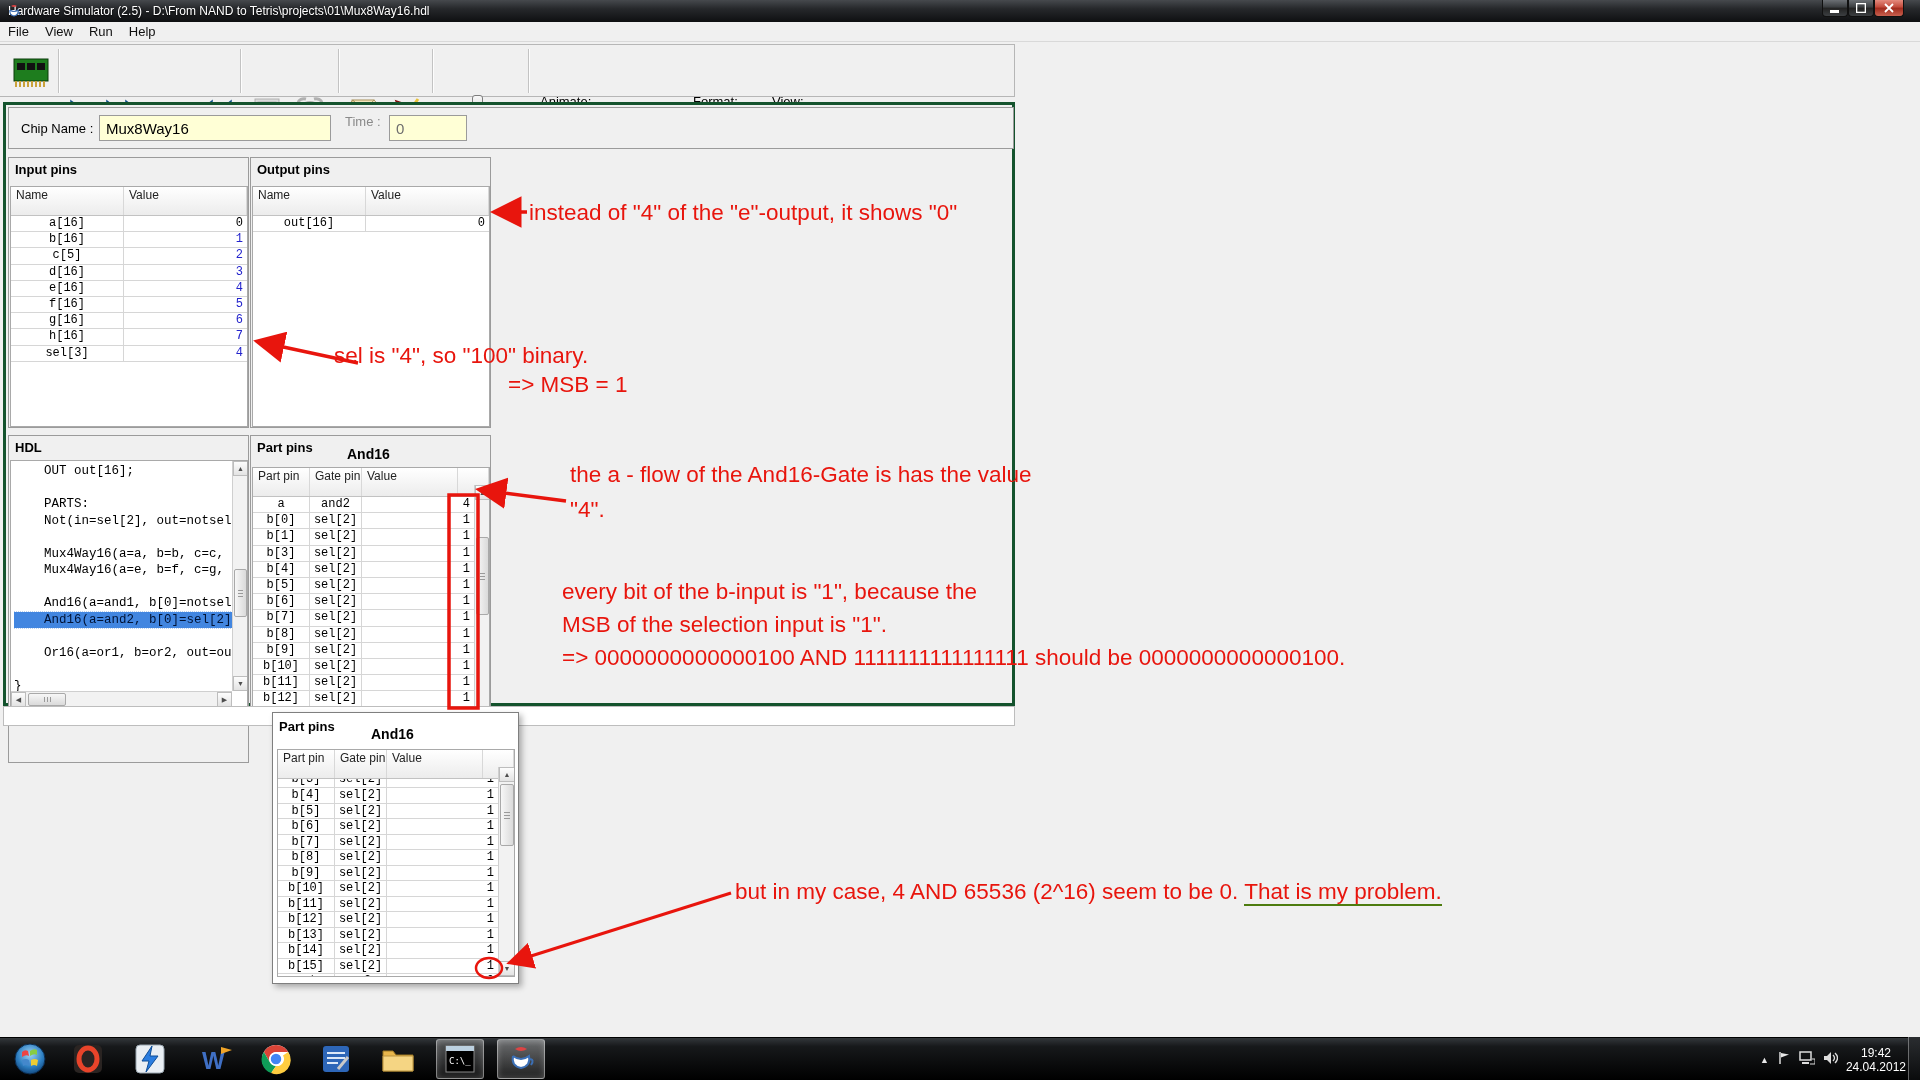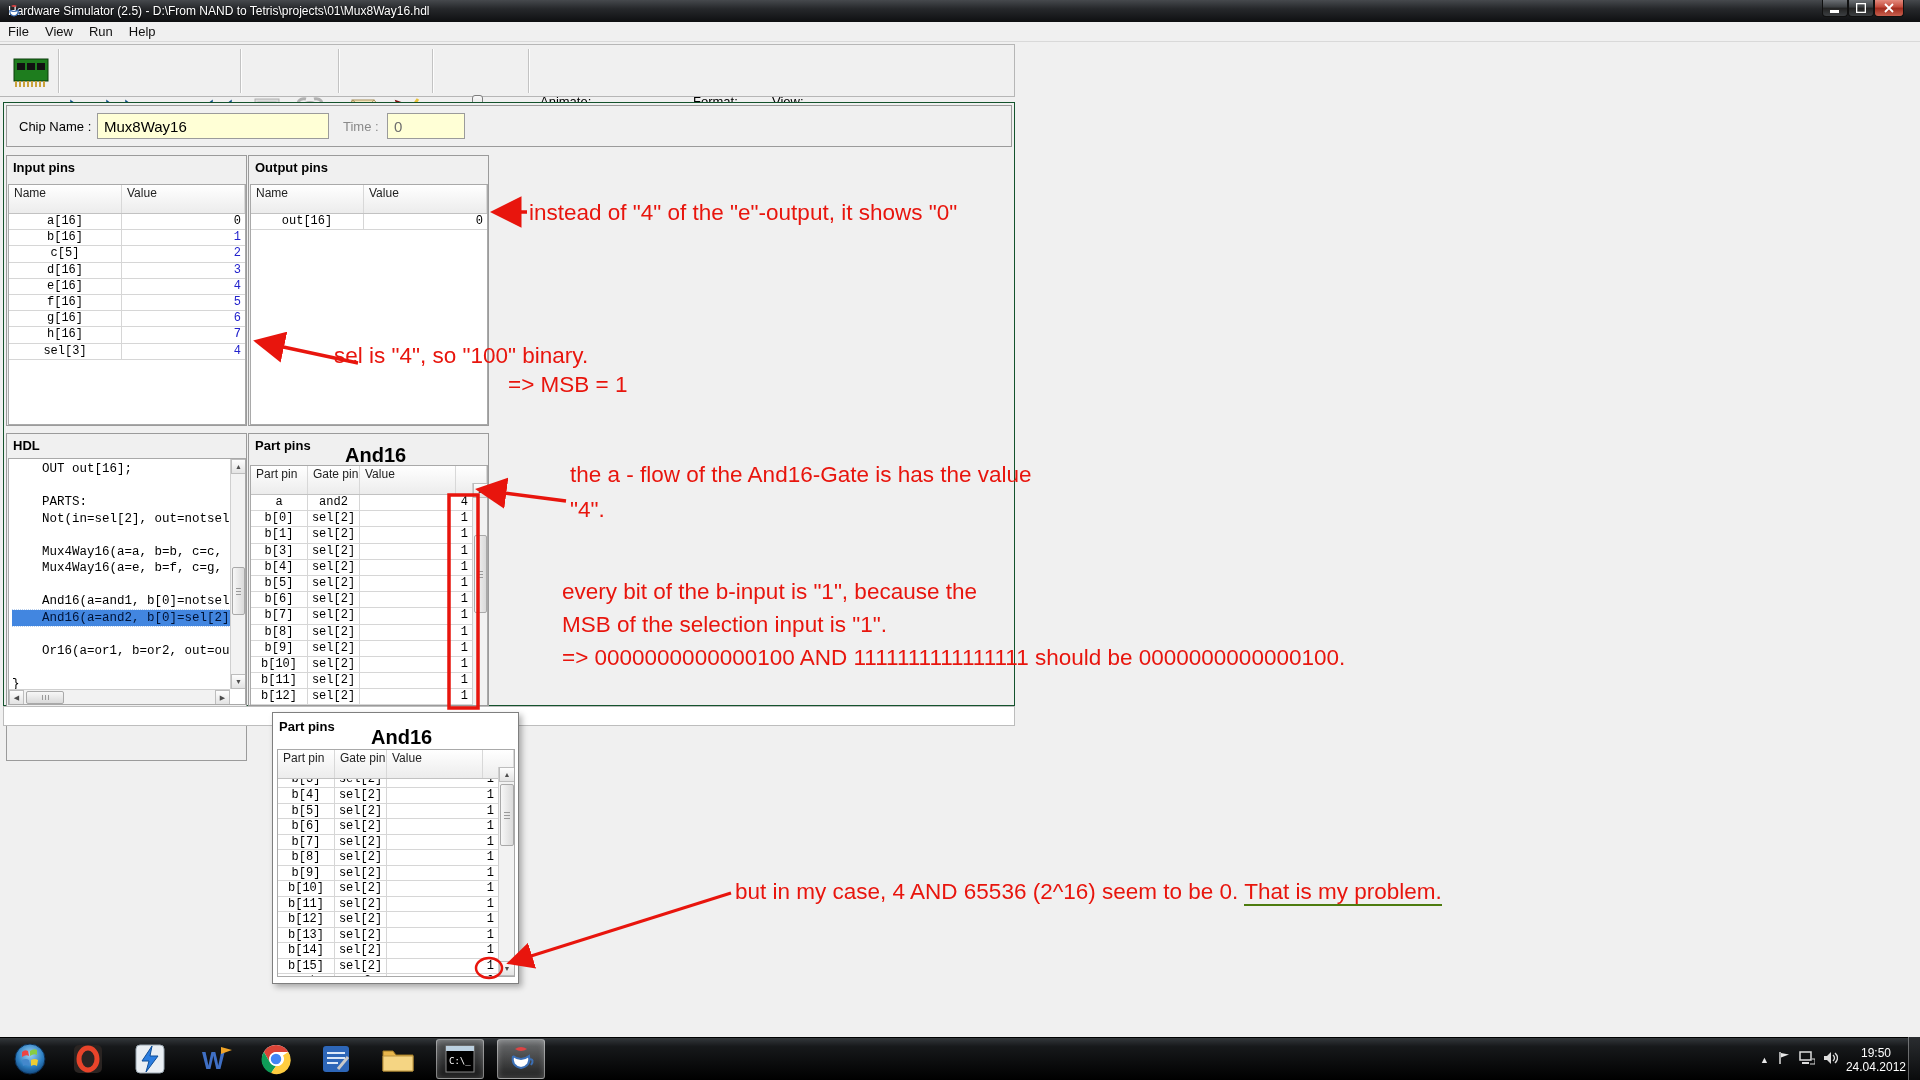--- a/index.html
+++ b/index.html
@@ -51,24 +51,24 @@
   .combo .arrowzone:after { content:""; border:4px solid transparent; border-top-color:#333; margin-top:4px; }
   #slider-track { position:absolute; left:441px; top:60px; width:76px; height:4px;
     background:#e6e6e6; border:1px solid #adadad; border-radius:2px; }
   .tick { position:absolute; top:70px; width:1px; height:5px; background:#b5b5b5; }
   #slider-thumb { position:absolute; left:472px; top:50px; width:11px; height:19px;
     background:linear-gradient(#f8f8f8,#d8d8d8); border:1px solid #7d7d7d; border-radius:3px; }
   .slider-label { position:absolute; top:76px; font-size:13px; color:#000; }
 
   
   #main-outer { position:absolute; left:3px; top:102px; width:1012px; height:604px;
-    background:#f0f0f0; border:1px solid #14532d; }
+    background:#f0f0f0; border:3px solid #14532d; }
   .panel { position:absolute; border:1px solid #9b9b9b; background:#f0f0f0; overflow:hidden; }
   .ptitle { position:absolute; left:6px; top:4px; font-size:13px; font-weight:bold; color:#000; }
-  .chipname-big { position:absolute; font-size:20px; font-weight:bold; color:#000; }
+  .chipname-big { position:absolute; font-size:14px; font-weight:bold; color:#000; }
   .tablebox { position:absolute; background:#fff; border:1px solid #a9a9a9; overflow:hidden; }
   .thead { display:grid; height:29px; background:linear-gradient(#ffffff,#ececec);
     border-bottom:1px solid #c2c2c2; font-size:12px; color:#222; }
   .thead div { padding-left:5px; line-height:16px; border-right:1px solid #d8d8d8; overflow:hidden; }
   .trow { display:grid; grid-template-columns:113px 1fr; height:16.2px; border-bottom:1px solid #d6d6d6; background:#fff; }
   .trow3 { display:grid; grid-template-columns:57px 52px 1fr; height:16.2px; border-bottom:1px solid #d6d6d6; background:#fff; }
   .trow3.h155 { height:15.5px; }
   .tc { font-family:"Liberation Mono", monospace; font-size:12px; line-height:15px; color:#000; overflow:hidden; white-space:nowrap; }
   .tc.name { text-align:center; border-right:1px solid #d6d6d6; }
   .tc.val { text-align:right; padding-right:4px; }
@@ -277,21 +277,21 @@
   </div>
 </div>
 
 <div id="main-outer">
 
   <div class="panel" style="left:2px;top:2px;width:1006px;height:42px">
     <span class="abs" style="left:12px;top:13px;font-size:13px">Chip Name :</span>
     <div class="yellowfield" style="left:90px;top:7px;width:232px;height:26px">
       <span>Mux8Way16</span>
     </div>
-    <span class="abs" style="left:336px;top:13px;font-size:13px;color:#8a8a8a">Time :</span>
+    <span class="abs" style="left:336px;top:6px;font-size:13px;color:#8a8a8a">Time :</span>
     <div class="yellowfield" style="left:380px;top:7px;width:78px;height:26px;color:#6e6e6e">
       <span>0</span>
     </div>
   </div>
 
   <div class="panel" style="left:2px;top:52px;width:241px;height:271px">
     <span class="ptitle">Input pins</span>
     <div class="tablebox" style="left:1px;top:28px;width:238px;height:241px">
       <div class="thead" style="grid-template-columns:113px 1fr">
         <div>Name</div>
@@ -693,18 +693,18 @@
           <path d="M13 8 l3 0 0 5 -5 0" fill="none" stroke="#ddd"></path>
         </svg>
     </span>
     <span>
       <svg width="15" height="14">
           <polygon points="1,5 4,5 8,1 8,13 4,9 1,9" fill="#ddd"></polygon>
           <path d="M10 4 q3 3 0 6 M12 2 q5 5 0 10" stroke="#ddd" fill="none" stroke-width="1.3"></path>
         </svg>
     </span>
     <div id="clock">
-      <div>19:50</div>
+      <div>19:42</div>
       <div>24.04.2012</div>
     </div>
   </div>
 </div>
 <div id="show-desktop"></div>
 
 </body></html>

